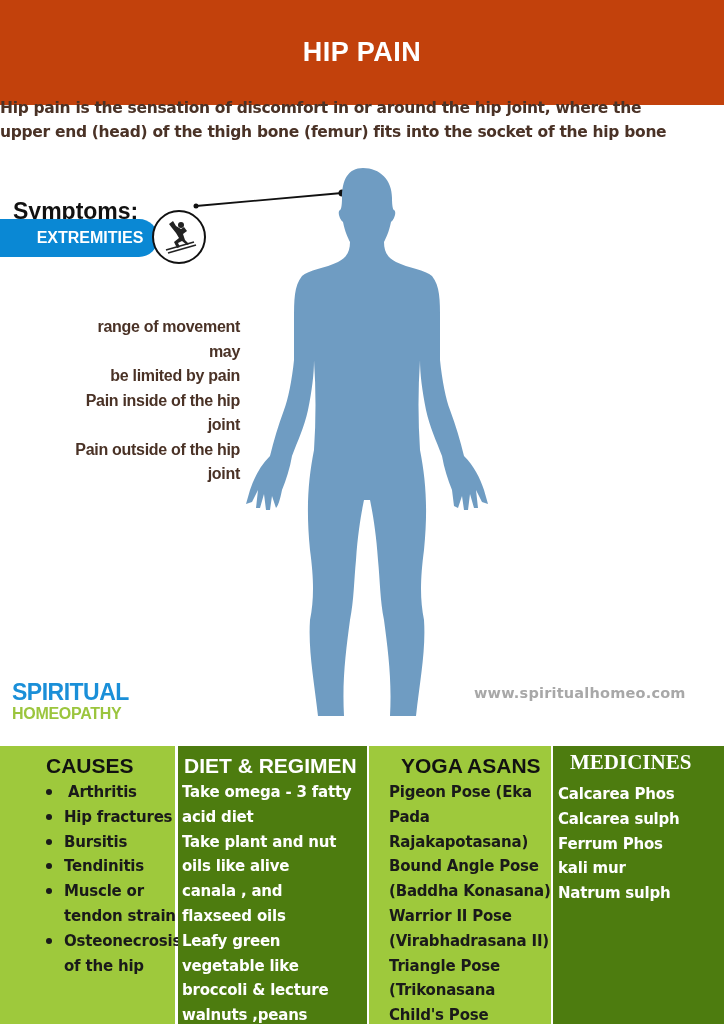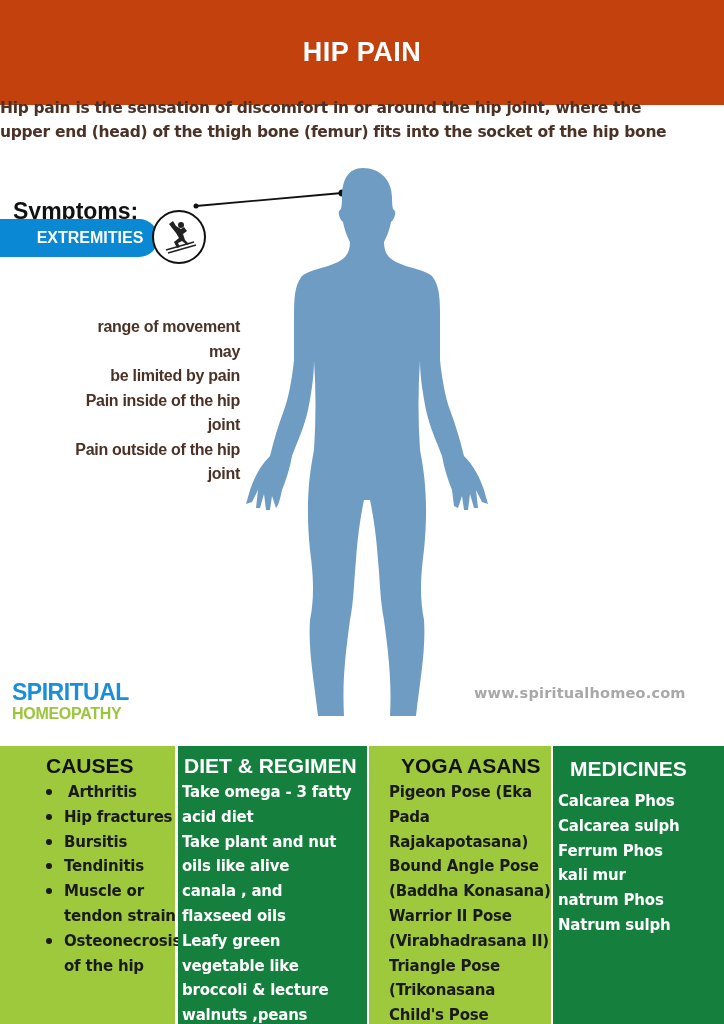--- a/index.html
+++ b/index.html
@@ -54,21 +54,21 @@
     font-family: "DejaVu Sans", sans-serif; letter-spacing: 0.2px; margin-top: 48px;
   }
 
   .brand { position: absolute; left: 12px; top: 680px; font-family: "Liberation Sans", sans-serif; font-weight: bold; }
   .brand-top { color: #1a8fd8; font-size: 23px; line-height: 24px; letter-spacing: -0.5px; }
   .brand-bottom { color: #9bc53d; font-size: 16px; line-height: 20px; letter-spacing: -0.3px; }
 
   .columns { position: absolute; left: 0; top: 746px; width: 724px; height: 278px; }
   .col { position: absolute; top: 0; height: 278px; }
   .col-green { background: #9ec93c; }
-  .col-blue { background: #15803d; }
+  .col-blue { background: #4d7c0f; }
   .col-title {
     font-family: "Liberation Sans", sans-serif; font-weight: bold; font-size: 21px; line-height: 28px;
   }
   .col-green .col-title { color: #111; }
   .col-blue .col-title { color: #ffffff; }
   .col-item {
     font-family: "DejaVu Sans", sans-serif; font-weight: bold; font-size: 15px; line-height: 24.8px;
     white-space: nowrap; letter-spacing: -0.2px;
   }
   .col-green .col-item { color: #1a1a1a; }
@@ -227,22 +227,21 @@
     <div class="col-item">Bound Angle Pose</div>
     <div class="col-item">(Baddha Konasana)</div>
     <div class="col-item">Warrior II Pose</div>
     <div class="col-item">(Virabhadrasana II)</div>
     <div class="col-item">Triangle Pose</div>
     <div class="col-item">(Trikonasana</div>
     <div class="col-item">Child's Pose</div>
   </div>
 
   <div class="col col-blue" style="left:553px; width:171px; padding-left:5px;">
-    <div class="col-title" style="padding-top:9px; padding-left:12px;">MEDICINES</div>
+    <div class="col-title" style="padding-top:2px; padding-left:12px;font-family:Liberation Serif, serif;">MEDICINES</div>
     <div style="height:6px;"></div>
     <div class="col-item">Calcarea Phos</div>
     <div class="col-item">Calcarea sulph</div>
     <div class="col-item">Ferrum Phos</div>
     <div class="col-item">kali mur</div>
-    <div class="col-item">natrum Phos</div>
     <div class="col-item">Natrum sulph</div>
   </div>
 </div>
 
 </body></html>

